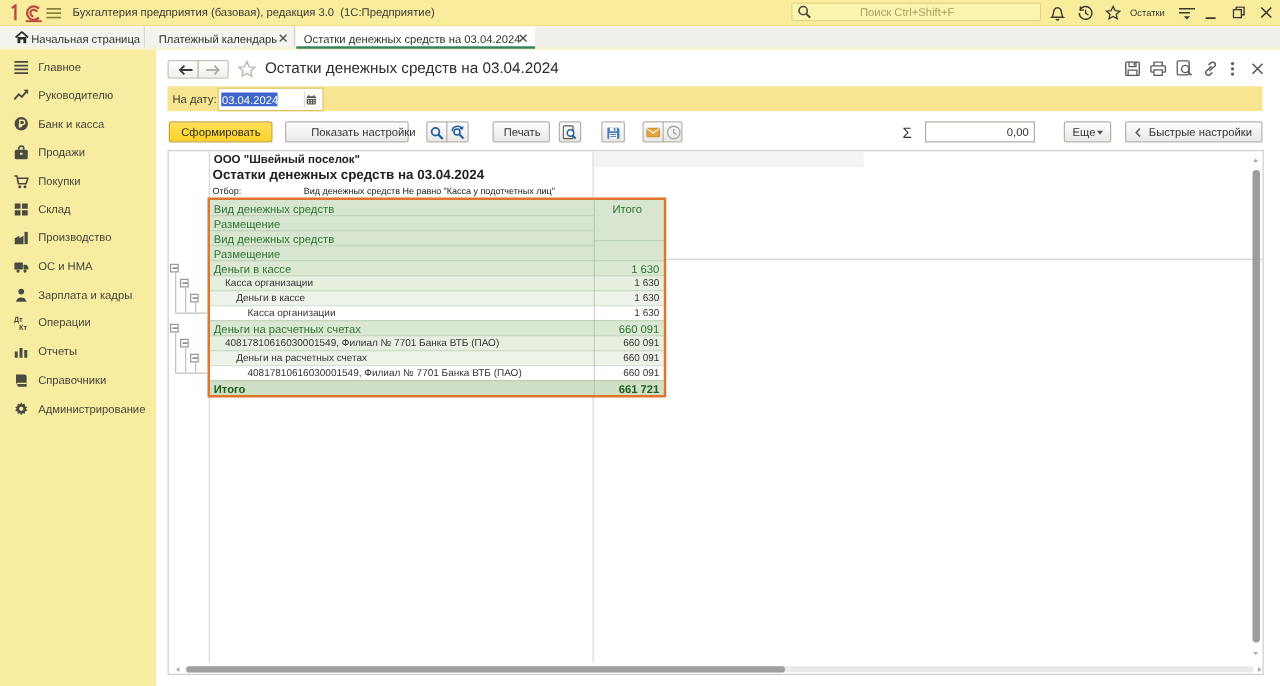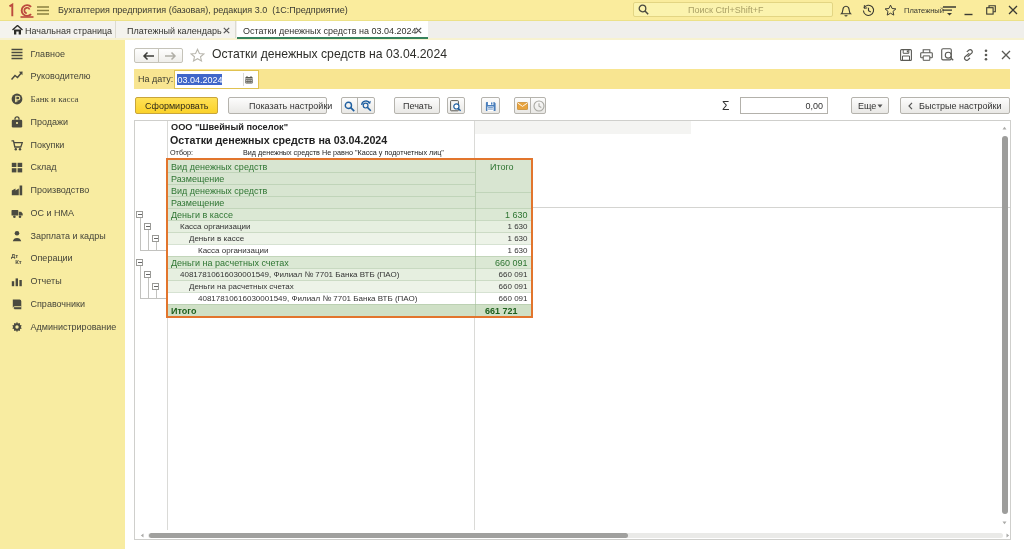--- a/index.html
+++ b/index.html
@@ -45,21 +45,21 @@
 
 <svg class="abs" style="left:862px;top:4px;" width="13" height="13" viewBox="0 0 13 13">
   <path d="M2 3.9 A5.1 5.1 0 1 1 1.4 6.5" fill="none" stroke="#3a3a33" stroke-width="1.1"></path>
   <path d="M2.4 1.1 L2.2 4.3 L5.2 3.9" fill="none" stroke="#3a3a33" stroke-width="1"></path>
   <path d="M6.5 3.7 V6.7 L8.8 8" fill="none" stroke="#3a3a33" stroke-width="1.1"></path>
 </svg>
 
 <svg class="abs" style="left:884px;top:4px;" width="13" height="13" viewBox="0 0 13 13">
   <path d="M6.5 1.1 L8.1 4.5 L11.9 4.9 L9 7.4 L9.8 11.1 L6.5 9.2 L3.2 11.1 L4 7.4 L1.1 4.9 L4.9 4.5 Z" fill="none" stroke="#3a3a33" stroke-width="1"></path>
 </svg>
-<div class="abs" style="left:904px;top:6px;font-size:7.5px;color:#3a3a33;">Платежный</div>
+<div class="abs" style="left:904px;top:6px;font-size:7.5px;color:#3a3a33;">Остатки</div>
 
 <svg class="abs" style="left:943px;top:6px;" width="13" height="10" viewBox="0 0 13 10">
   <path d="M0 1 h13 M0 4.2 h9" stroke="#3a3a33" stroke-width="1.3" fill="none"></path>
   <path d="M4 7 L6.5 9.5 L9 7 Z" fill="#3a3a33"></path>
 </svg>
 
 <svg class="abs" style="left:964px;top:7px;" width="9" height="9" viewBox="0 0 9 9">
       <path d="M0.5 7.5 h8" stroke="#3a3a33" stroke-width="1.4"></path>
     </svg>
 <svg class="abs" style="left:986px;top:5px;" width="10" height="10" viewBox="0 0 10 10">
@@ -99,21 +99,21 @@
       <div class="abs" style="left:30.5px;top:48.5px;color:#45453a;">Главное</div>
       <svg class="abs" style="left:10.5px;top:70.3px;" width="12" height="12" viewBox="0 0 12 12">
         <path d="M0.5 9.5 L4 5.5 L6.5 7.5 L10.5 2.8" stroke="#4a4a40" stroke-width="1.5" fill="none"></path>
         <path d="M7.8 1.8 L11.6 1.5 L11.4 5.3 Z" fill="#4a4a40"></path>
       </svg>
       <div class="abs" style="left:30.5px;top:71.3px;color:#45453a;">Руководителю</div>
       <svg class="abs" style="left:10.5px;top:93.0px;" width="12" height="12" viewBox="0 0 12 12">
         <circle cx="6" cy="6" r="5.4" fill="#4a4a40"></circle>
         <path d="M4.8 9.2 V3.2 H7 a1.8 1.8 0 0 1 0 3.6 H4 M4 8 H6.6" stroke="#f8eca1" stroke-width="1.1" fill="none"></path>
       </svg>
-      <div class="abs" style="left:30.5px;top:94.0px;color:#45453a;font-family:Liberation Serif, serif;">Банк и касса</div>
+      <div class="abs" style="left:30.5px;top:94.0px;color:#45453a;">Банк и касса</div>
       <svg class="abs" style="left:10.5px;top:115.8px;" width="12" height="12" viewBox="0 0 12 12">
         <rect x="0.8" y="3.8" width="10.4" height="7.6" rx="1.2" fill="#4a4a40"></rect>
         <path d="M4 3.8 V2.8 a2 2 0 0 1 4 0 V3.8" stroke="#4a4a40" stroke-width="1.3" fill="none"></path>
         <rect x="5" y="6.2" width="2" height="1.6" fill="#f8eca1"></rect>
       </svg>
       <div class="abs" style="left:30.5px;top:116.8px;color:#45453a;">Продажи</div>
       <svg class="abs" style="left:10.5px;top:138.5px;" width="12" height="12" viewBox="0 0 12 12">
         <path d="M0.5 1.8 h2 L3.8 8 h6 L11.3 3.6 H3" stroke="#4a4a40" stroke-width="1.3" fill="none"></path>
         <circle cx="4.8" cy="10.3" r="1.2" fill="#4a4a40"></circle>
         <circle cx="9" cy="10.3" r="1.2" fill="#4a4a40"></circle>
@@ -340,21 +340,21 @@
       <div class="abs" style="left:475px;top:246px;width:52.5px;font-size:8px;color:#333;text-align:right;">1 630</div>
       <div class="abs" style="left:171px;top:257.5px;font-size:9px;color:#2e7532;white-space:nowrap;">Деньги на расчетных счетах</div>
       <div class="abs" style="left:475px;top:257.5px;width:52.5px;font-size:9px;color:#2e7532;text-align:right;">660 091</div>
       <div class="abs" style="left:180px;top:270px;font-size:8px;color:#333;white-space:nowrap;">40817810616030001549, Филиал № 7701 Банка ВТБ (ПАО)</div>
       <div class="abs" style="left:475px;top:270px;width:52.5px;font-size:8px;color:#333;text-align:right;">660 091</div>
       <div class="abs" style="left:189px;top:282px;font-size:8px;color:#333;white-space:nowrap;">Деньги на расчетных счетах</div>
       <div class="abs" style="left:475px;top:282px;width:52.5px;font-size:8px;color:#333;text-align:right;">660 091</div>
       <div class="abs" style="left:198px;top:294px;font-size:8px;color:#333;white-space:nowrap;">40817810616030001549, Филиал № 7701 Банка ВТБ (ПАО)</div>
       <div class="abs" style="left:475px;top:294px;width:52.5px;font-size:8px;color:#333;text-align:right;">660 091</div>
       <div class="abs" style="left:171px;top:305.5px;font-size:9px;color:#1c5e1c;font-weight:bold;white-space:nowrap;">Итого</div>
-      <div class="abs" style="left:475px;top:305.5px;width:52.5px;font-size:9px;color:#1c5e1c;font-weight:bold;text-align:center;">661 721</div>
+      <div class="abs" style="left:475px;top:305.5px;width:52.5px;font-size:9px;color:#1c5e1c;font-weight:bold;text-align:right;">661 721</div>
       <div class="abs" style="left:490px;top:161.5px;font-size:9px;color:#2e7532;">Итого</div>
       <div class="abs" style="left:475px;top:192px;width:56px;height:1px;background:rgba(165,190,155,0.45);"></div>
       <div class="abs" style="left:166px;top:158px;width:367px;height:160px;border:2px solid #e2752d;"></div>
     </div>
 
 <div id="tree">
       <div class="abs" style="left:136px;top:210.5px;width:7px;height:7px;border:1px solid #9a9a97;background:#fff;"></div>
   <div class="abs" style="left:137.5px;top:213.5px;width:4px;height:1px;background:#666;"></div>
       <div class="abs" style="left:144px;top:222.5px;width:7px;height:7px;border:1px solid #9a9a97;background:#fff;"></div>
   <div class="abs" style="left:145.5px;top:225.5px;width:4px;height:1px;background:#666;"></div>

